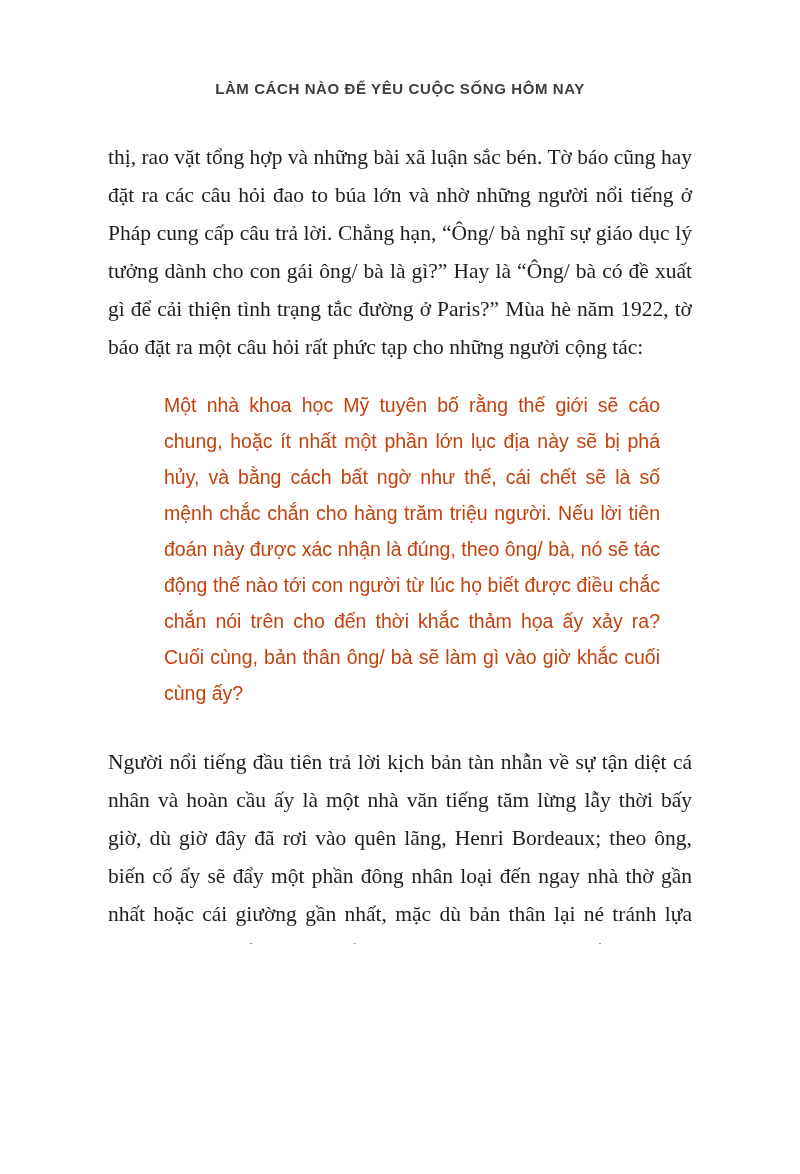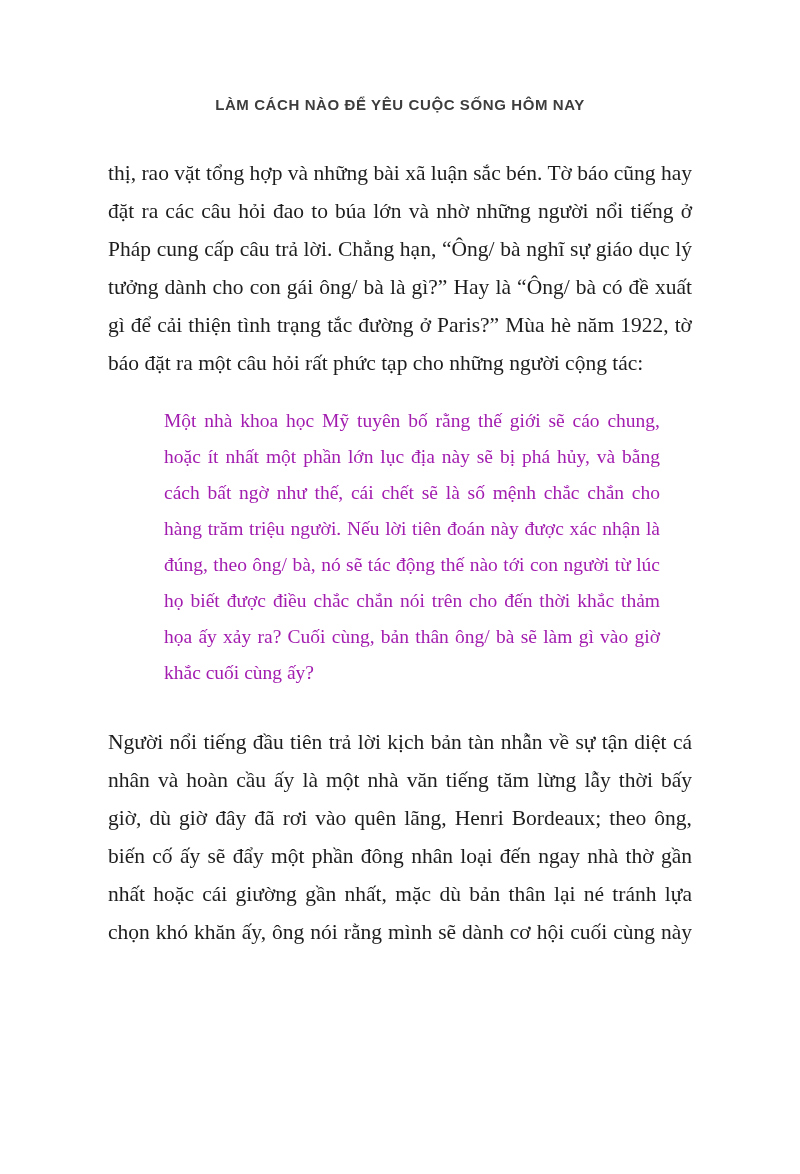--- a/index.html
+++ b/index.html
@@ -4,21 +4,21 @@
 <style>
   html, body {
     margin: 0;
     padding: 0;
     background: #ffffff;
   }
   .page {
     position: relative;
     width: 800px;
     height: 944px;
-    margin: 16px auto;
+    margin: 0 auto;
     background: #ffffff;
     box-sizing: border-box;
     overflow: hidden;
     color: #1e1e1e;
   }
   .running-head {
     position: absolute;
     top: 80px;
     left: 0;
     width: 100%;
@@ -38,25 +38,25 @@
   .body-par {
     margin: 0;
     font-family: "Liberation Serif", "DejaVu Serif", serif;
     font-size: 21.5px;
     line-height: 38px;
     text-align: justify;
     color: #1e1e1e;
   }
   .block-quote {
     margin: 21px 32px 32px 56px;
-    font-family: Liberation Serif, serif;
+    font-family: Liberation Sans, sans-serif;
     font-size: 19.5px;
     line-height: 36px;
     text-align: justify;
-    color: #a21caf;
+    color: #c2410c;
   }
   .page-number {
     position: absolute;
     top: 1062px;
     left: 0;
     width: 100%;
     text-align: center;
     font-family: "Liberation Serif", "DejaVu Serif", serif;
     font-size: 19px;
     color: #1e1e1e;

